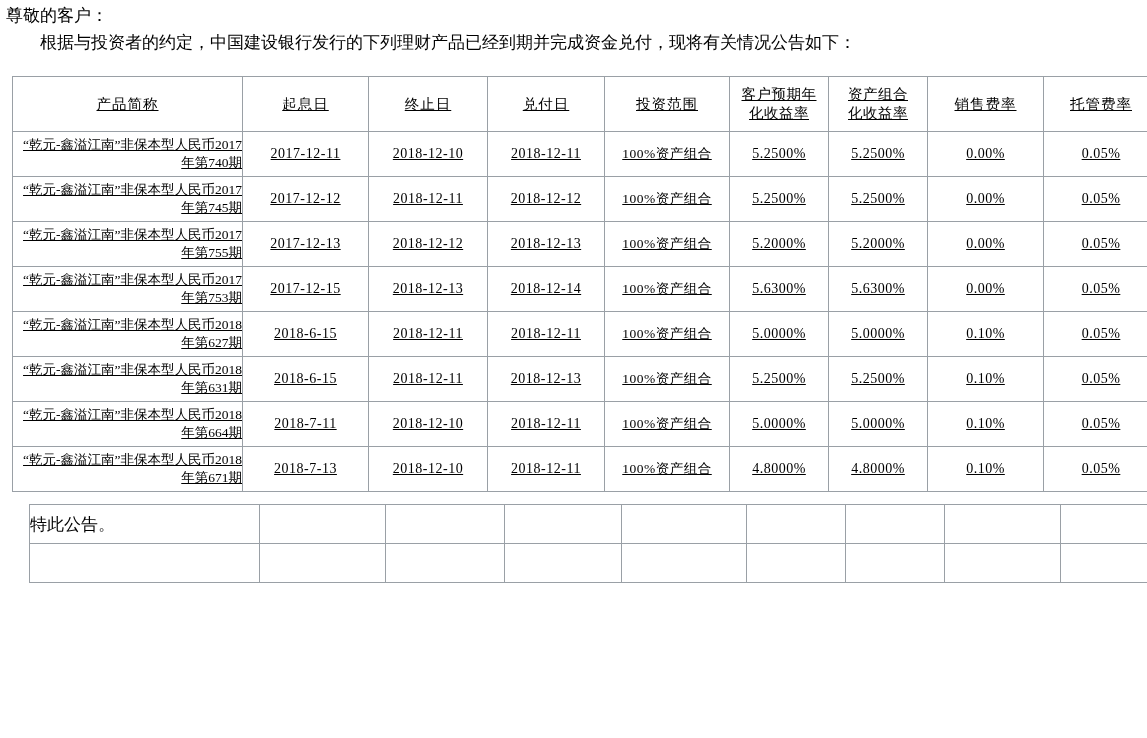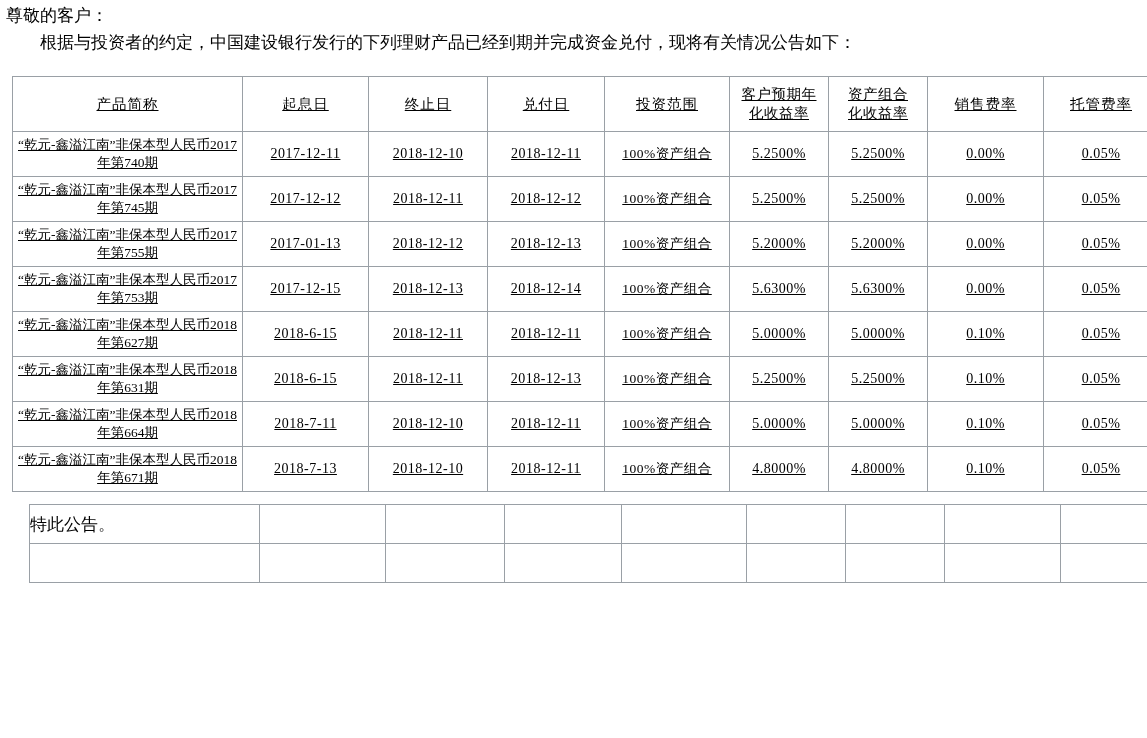--- a/index.html
+++ b/index.html
@@ -54,21 +54,21 @@
   }
   .hdr-2line {
     letter-spacing: 0.5px;
   }
   tbody td {
     height: 44px;
     text-align: center;
     font-size: 13.5px;
   }
   td.prod {
-    text-align: center;
+    text-align: right;
     padding: 2px 4px;
     font-size: 13.5px;
     line-height: 18px;
     font-family: "Liberation Serif", serif;
   }
   td.num {
     font-family: "Liberation Serif", serif;
     font-size: 14px;
     letter-spacing: 0.5px;
   }
@@ -163,21 +163,21 @@
           <td class="num">2018-12-11</td>
           <td class="num">2018-12-12</td>
           <td class="scope">100%资产组合</td>
           <td class="num">5.2500%</td>
           <td class="num">5.2500%</td>
           <td class="num">0.00%</td>
           <td class="num">0.05%</td>
         </tr>
         <tr>
           <td class="prod">“乾元-鑫溢江南”非保本型人民币2017年第755期</td>
-          <td class="num">2017-01-13</td>
+          <td class="num">2017-12-13</td>
           <td class="num">2018-12-12</td>
           <td class="num">2018-12-13</td>
           <td class="scope">100%资产组合</td>
           <td class="num">5.2000%</td>
           <td class="num">5.2000%</td>
           <td class="num">0.00%</td>
           <td class="num">0.05%</td>
         </tr>
         <tr>
           <td class="prod">“乾元-鑫溢江南”非保本型人民币2017年第753期</td>

